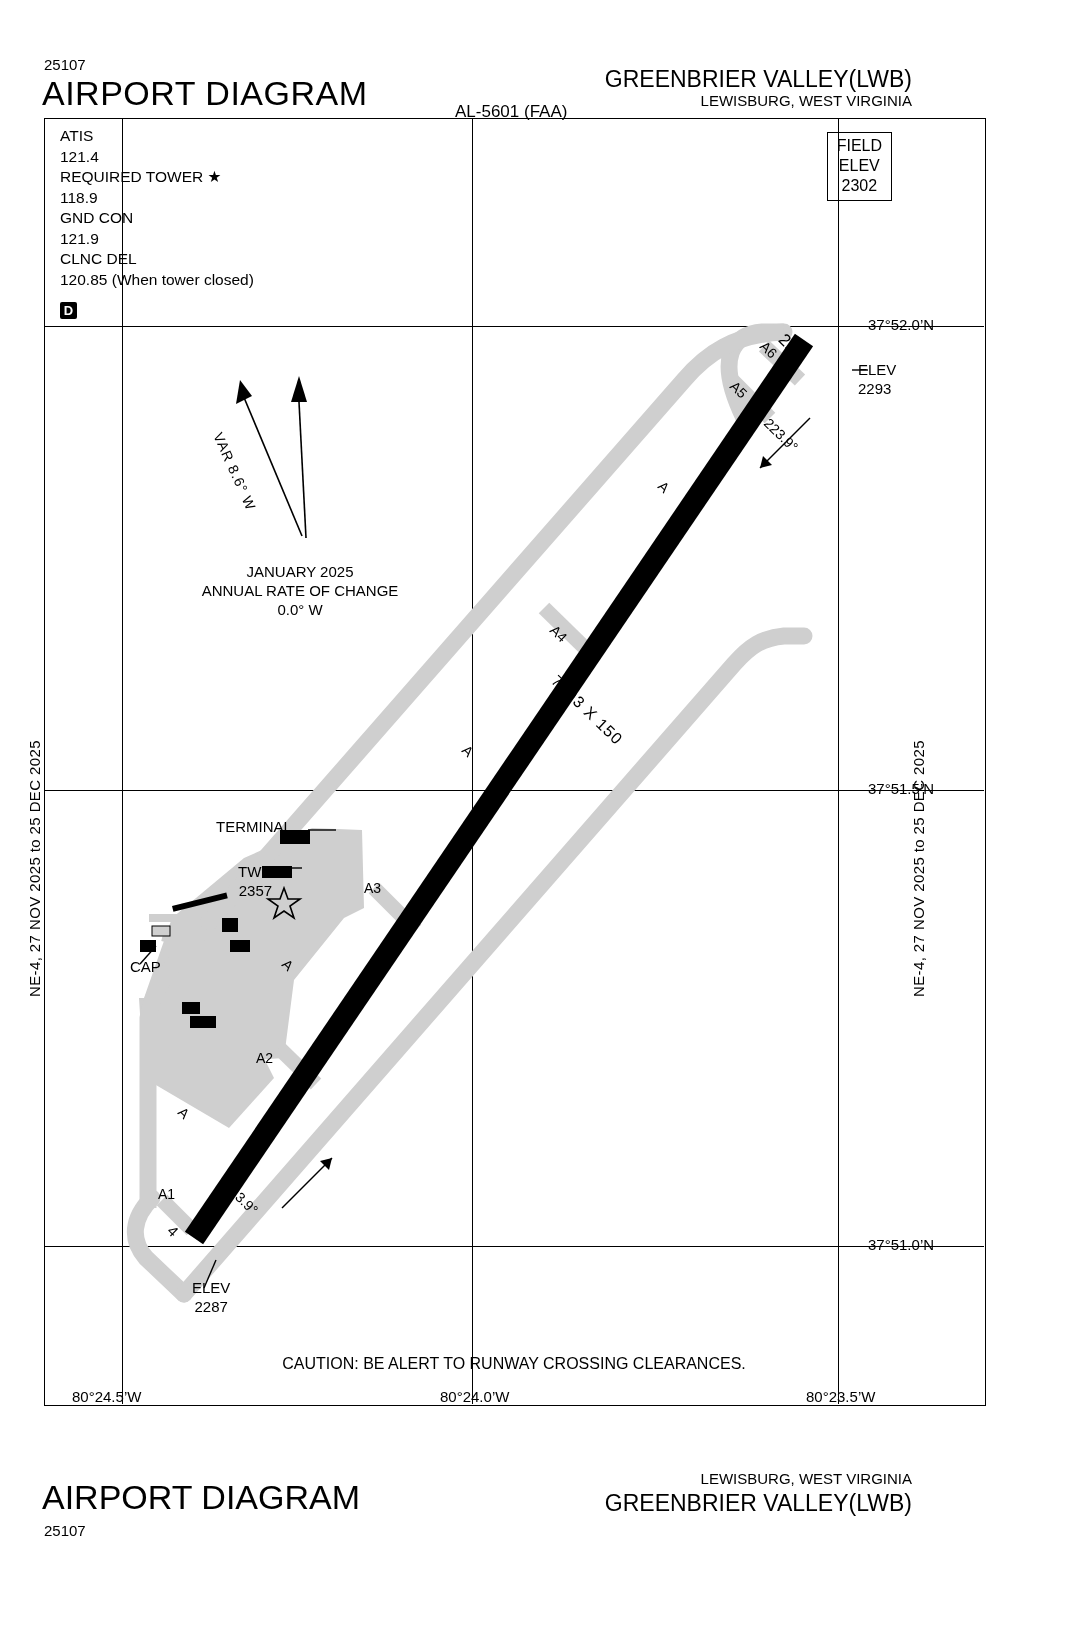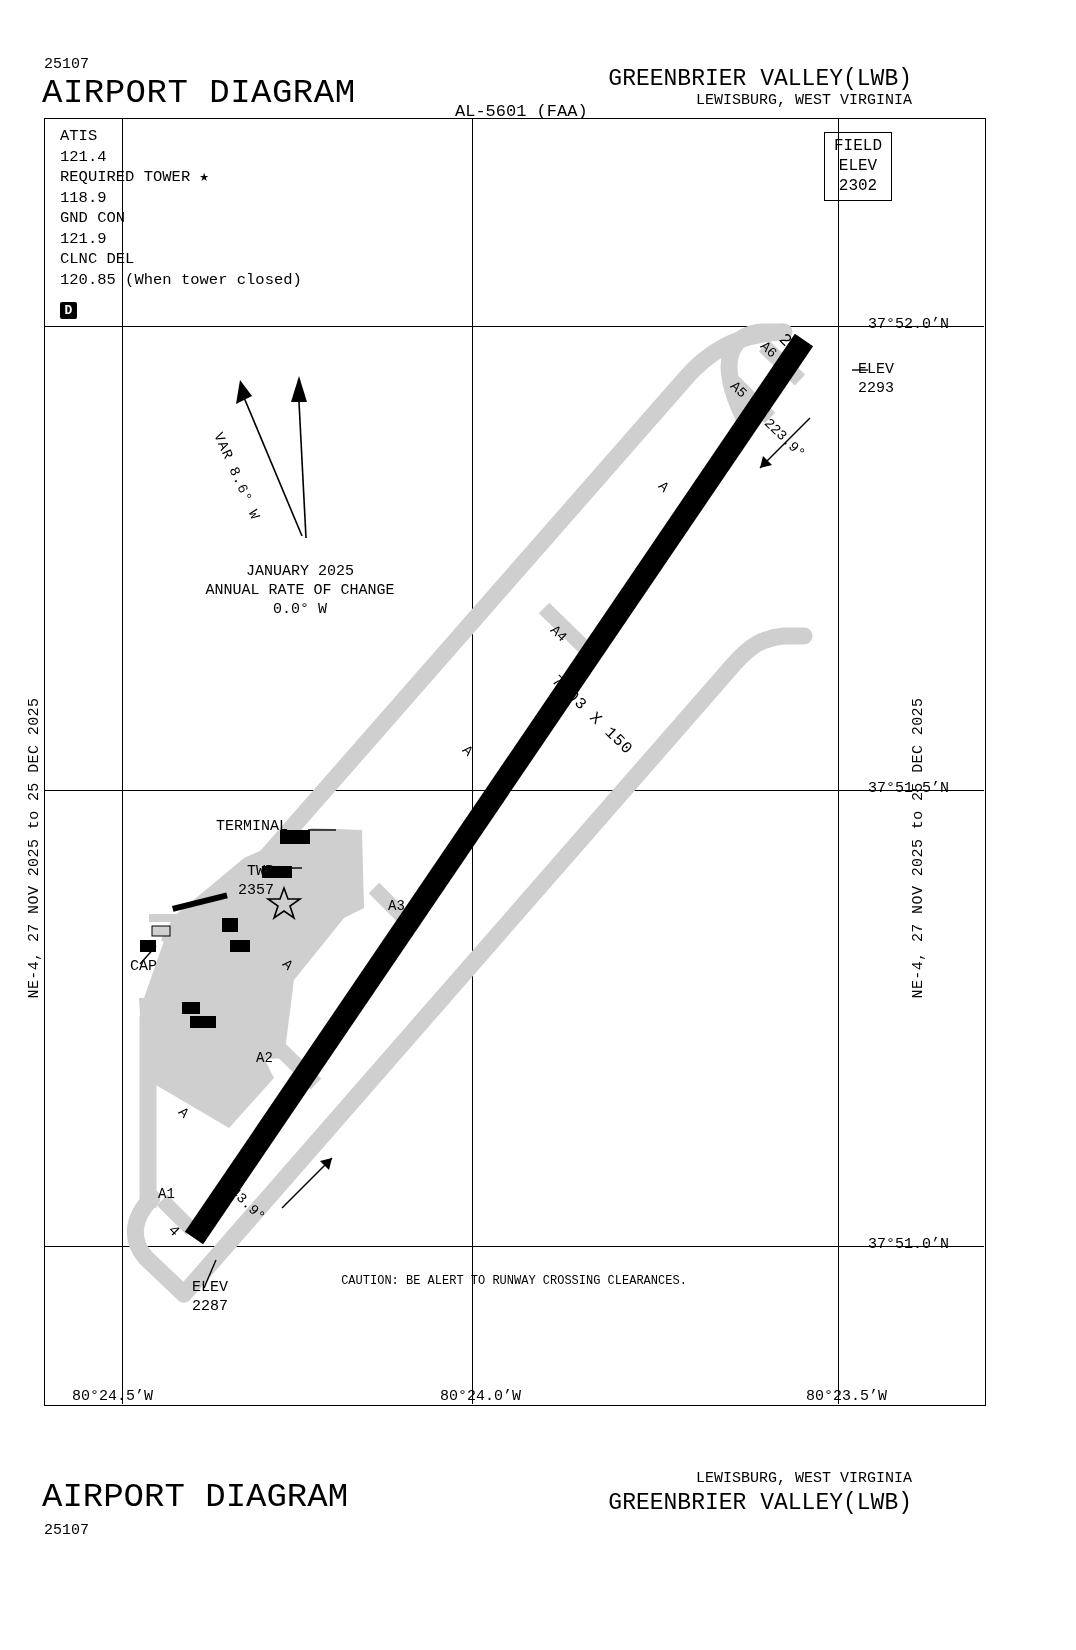--- a/index.html
+++ b/index.html
@@ -1,17 +1,17 @@
 <!DOCTYPE html>
 <html><head>
 <meta charset="utf-8">
 <style>
   html,body{margin:0;padding:0;background:#fff;}
   body{width:1076px;height:1650px;font-family:"Liberation Sans",sans-serif;color:#000;position:relative;overflow:hidden;}
-  .page{position:absolute;left:0;top:0;width:952px;height:1650px;font-family:Liberation Mono, monospace;}
+  .page{position:absolute;left:0;top:0;width:952px;height:1650px;}
   .abs{position:absolute;}
   .nb{white-space:nowrap;}
 
   
   #chart-number-top{left:44px;top:56px;font-size:15px;}
   #title-top{left:42px;top:74px;font-size:34px;letter-spacing:.5px;}
   #faa-id{left:455px;top:90px;font-size:17px;margin-top:12px;}
   #airport-name-top{right:40px;top:66px;font-size:23px;text-align:right;}
   #city-top{right:40px;top:92px;font-size:15px;text-align:right;}
 
@@ -61,28 +61,28 @@
   #terminal-lbl{left:216px;top:818px;font-size:15px;}
   #twr-lbl{left:238px;top:862px;font-size:15px;line-height:19px;text-align:right;}
   #cap-lbl{left:130px;top:958px;font-size:15px;}
 
   .txw{font-size:14px;}
   #txw-A6{left:768px;top:338px;transform:rotate(44deg);transform-origin:left top;}
   #txw-A5{left:738px;top:378px;transform:rotate(44deg);transform-origin:left top;}
   #txw-A-1{left:666px;top:478px;transform:rotate(44deg);transform-origin:left top;}
   #txw-A4{left:558px;top:622px;transform:rotate(44deg);transform-origin:left top;}
   #txw-A-2{left:470px;top:742px;transform:rotate(44deg);transform-origin:left top;}
-  #txw-A3{left:364px;top:898px;padding-left:24px;}
+  #txw-A3{left:364px;top:880px;}
   #txw-A-3{left:290px;top:956px;transform:rotate(44deg);transform-origin:left top;}
   #txw-A2{left:256px;top:1050px;}
   #txw-A-4{left:186px;top:1104px;transform:rotate(44deg);transform-origin:left top;}
   #txw-A1{left:158px;top:1186px;}
 
   
-  #caution{left:44px;top:1270px;width:940px;text-align:center;font-size:12px;line-height:23px;}
+  #caution{left:44px;top:1352px;width:940px;text-align:center;font-size:16px;line-height:23px;}
   #caution .under{text-decoration:underline;}
 
   
   #title-bottom{left:42px;top:1478px;font-size:34px;}
   #chart-number-bottom{left:44px;top:1522px;font-size:15px;}
   #city-bottom{right:40px;top:1470px;font-size:15px;text-align:right;}
   #airport-name-bottom{right:40px;top:1490px;font-size:23px;text-align:right;}
 
   svg{display:block;}
 </style>

